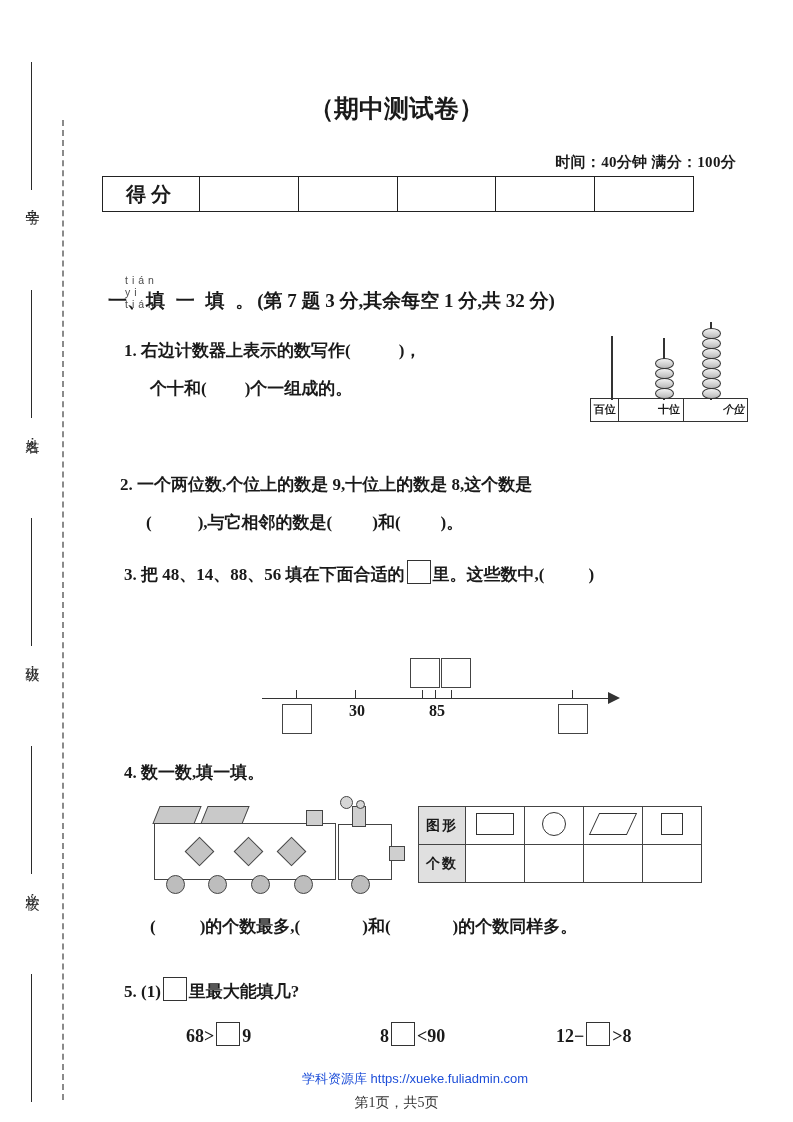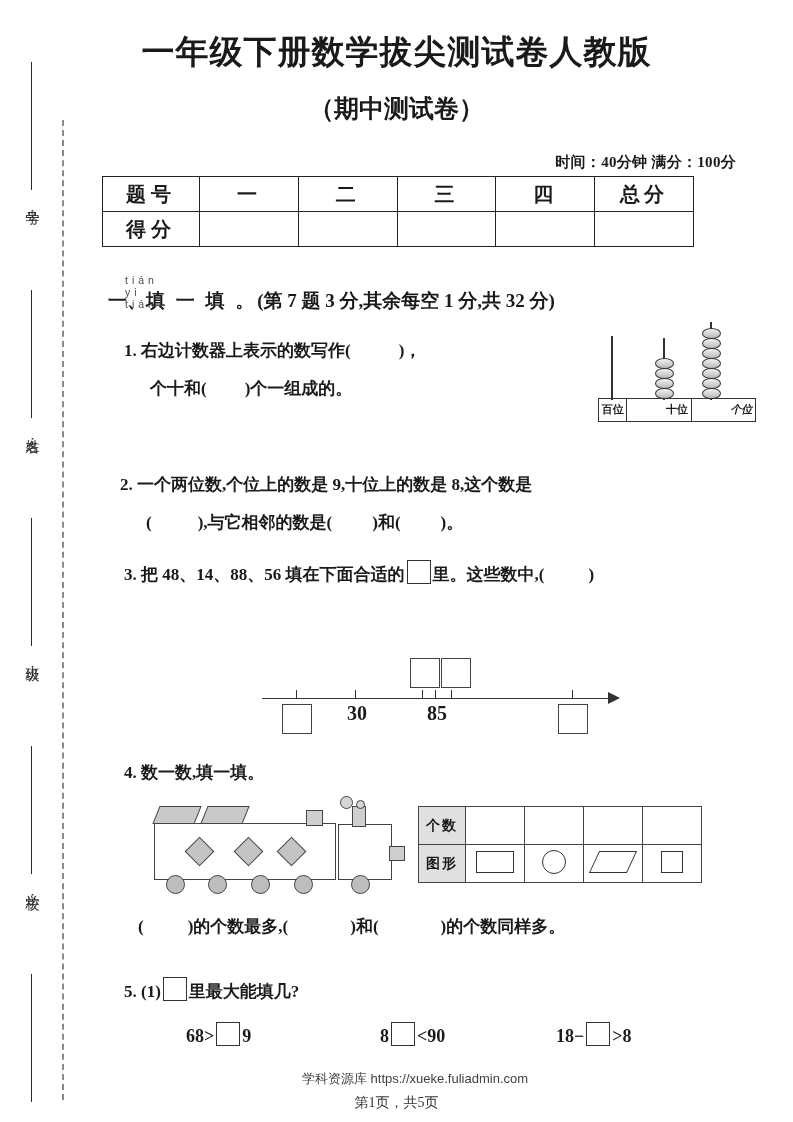--- a/index.html
+++ b/index.html
@@ -171,21 +171,21 @@
   .bead {
     position: absolute;
     width: 17px;
     height: 9px;
     border: 1.2px solid #333;
     border-radius: 50%;
     background: linear-gradient(180deg,#f2f2f2,#b9b9b9);
   }
   .base {
     position: absolute;
-    left: 12px; bottom: 0;
+    left: 4px; bottom: 0;
     width: 156px; height: 22px;
     border: 1.4px solid #333;
     display: flex;
     gap: 36px;
   }
   .base div {
     flex: 1;
     border-right: 1.4px solid #333;
     font-size: 11px;
     font-weight: 700;
@@ -219,21 +219,21 @@
   }
   .tick {
     position: absolute;
     top: 40px;
     width: 0; height: 9px;
     border-left: 1.6px solid #333;
   }
   .nl-label {
     position: absolute;
     top: 52px;
-    font-size: 20px;
+    font-size: 16px;
     font-weight: 700;
     transform: translateX(-50%);
   }
   .nl-box {
     position: absolute;
     width: 28px; height: 28px;
     border: 1.4px solid #444;
     background: #fff;
   }
 
@@ -300,21 +300,21 @@
   .shp-square { display:inline-block; width:20px; height:20px; border:1.6px solid #333; }
   .shp-para { display:inline-block; width:36px; height:20px; border:1.6px solid #333; transform: skewX(-25deg); }
 
   
   .watermark {
     position: absolute;
     left: 0; right: 0;
     top: 1070px;
     text-align: center;
     font-size: 13px;
-    color: #404040;
+    color: #1d4ed8;
     font-family: "Liberation Sans", "DejaVu Sans", sans-serif;
     padding-left: 37px;
   }
   .pagenum {
     position: absolute;
     left: 0; right: 0;
     top: 1094px;
     text-align: center;
     font-size: 14px;
     color: #333;
@@ -336,35 +336,26 @@
 
     <div class="vrule" style="top:518px; height:128px;"></div>
     <div class="vlabel" style="top:656px;">班级：</div>
 
     <div class="vrule" style="top:746px; height:128px;"></div>
     <div class="vlabel" style="top:884px;">学校：</div>
 
     <div class="vrule" style="top:974px; height:128px;"></div>
   </div>
 
-  <div class="title-main">一年级下册数学拔尖测试卷人教版</div>
   <div class="title-sub">（期中测试卷）</div>
 
   <div class="exam-meta">时间：40分钟 满分：100分</div>
 
   <table class="score-table">
     <tbody>
-        <tr>
-      <td class="lead">题号</td>
-      <td>一</td>
-      <td>二</td>
-      <td>三</td>
-      <td>四</td>
-      <td>总分</td>
-    </tr>
     <tr>
       <td class="lead">得分</td>
       <td></td>
       <td></td>
       <td></td>
       <td></td>
       <td></td>
     </tr>
   </tbody>
     </table>
@@ -481,53 +472,53 @@
     <div class="tpart wheel" style="left:20px; top:79px;"></div>
     <div class="tpart wheel" style="left:62px; top:79px;"></div>
     <div class="tpart wheel" style="left:105px; top:79px;"></div>
     <div class="tpart wheel" style="left:148px; top:79px;"></div>
     <div class="tpart wheel" style="left:205px; top:79px;"></div>
   </div>
 
   <table class="shapes-table">
     <tbody>
         <tr>
-      <td class="hd">个数</td>
-      <td></td>
-      <td></td>
-      <td></td>
-      <td></td>
-    </tr>
-    <tr>
       <td class="hd">图形</td>
       <td><span class="shp-rect"></span></td>
       <td><span class="shp-circle"></span></td>
       <td><span class="shp-para"></span></td>
       <td><span class="shp-square"></span></td>
     </tr>
+    <tr>
+      <td class="hd">个数</td>
+      <td></td>
+      <td></td>
+      <td></td>
+      <td></td>
+    </tr>
   </tbody>
     </table>
 
-  <div class="q" style="left:138px; top:912px; line-height:30px;">
+  <div class="q" style="left:150px; top:912px; line-height:30px;">
     <span>(</span><span style="display:inline-block;width:44px;"></span><span>)的个数最多,(</span><span style="display:inline-block;width:62px;"></span><span>)和(</span><span style="display:inline-block;width:62px;"></span><span>)的个数同样多。</span>
   </div>
 
   <div class="q" style="left:124px; top:976px; line-height:32px;">
     <span class="ln">
       <span class="qnum">5.</span>
       <span>(1)</span><span class="sqbox"></span><span>里最大能填几?</span>
     </span>
   </div>
 
   <div class="q" style="left:186px; top:1022px; line-height:28px; font-size:18px;">
     <span>68&gt;</span><span class="sqbox"></span><span>9</span>
   </div>
   <div class="q" style="left:380px; top:1022px; line-height:28px; font-size:18px;">
     <span>8</span><span class="sqbox"></span><span>&lt;90</span>
   </div>
   <div class="q" style="left:556px; top:1022px; line-height:28px; font-size:18px;">
-    <span>18−</span><span class="sqbox"></span><span>&gt;8</span>
+    <span>12−</span><span class="sqbox"></span><span>&gt;8</span>
   </div>
 
   <div class="watermark">学科资源库 https://xueke.fuliadmin.com</div>
   <div class="pagenum">第1页，共5页</div>
 
 </div>
 
 </body></html>

